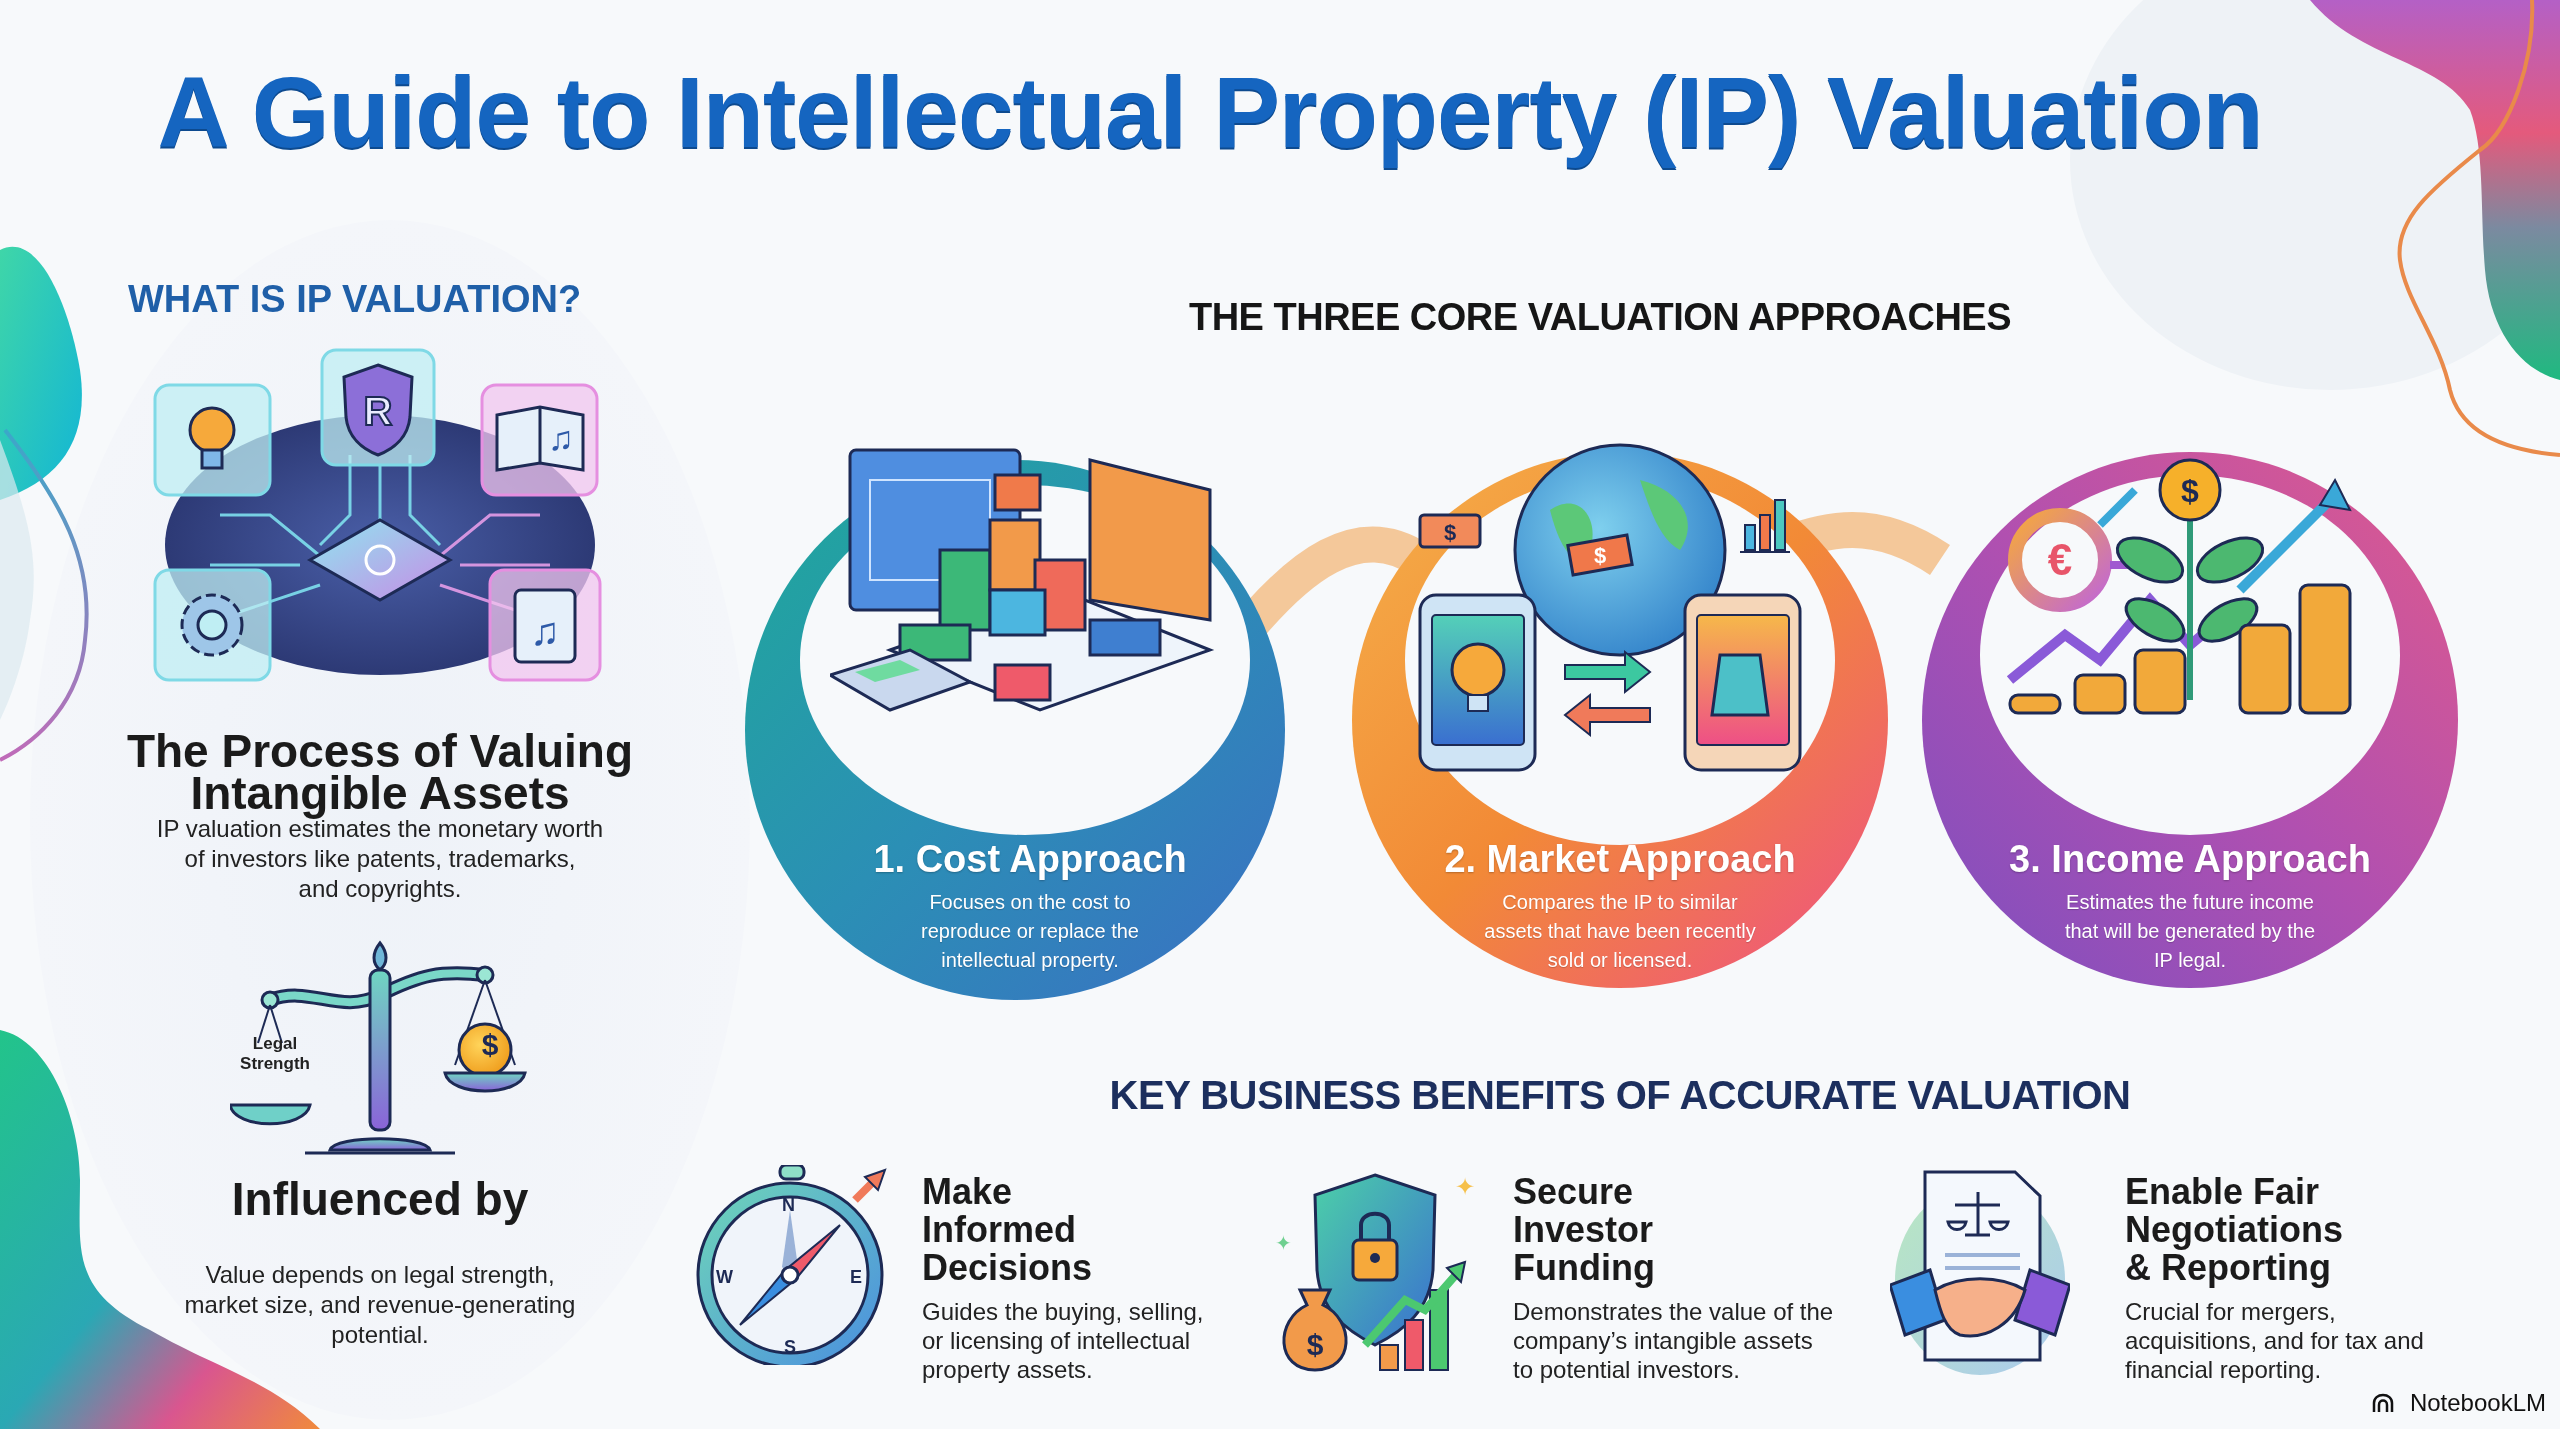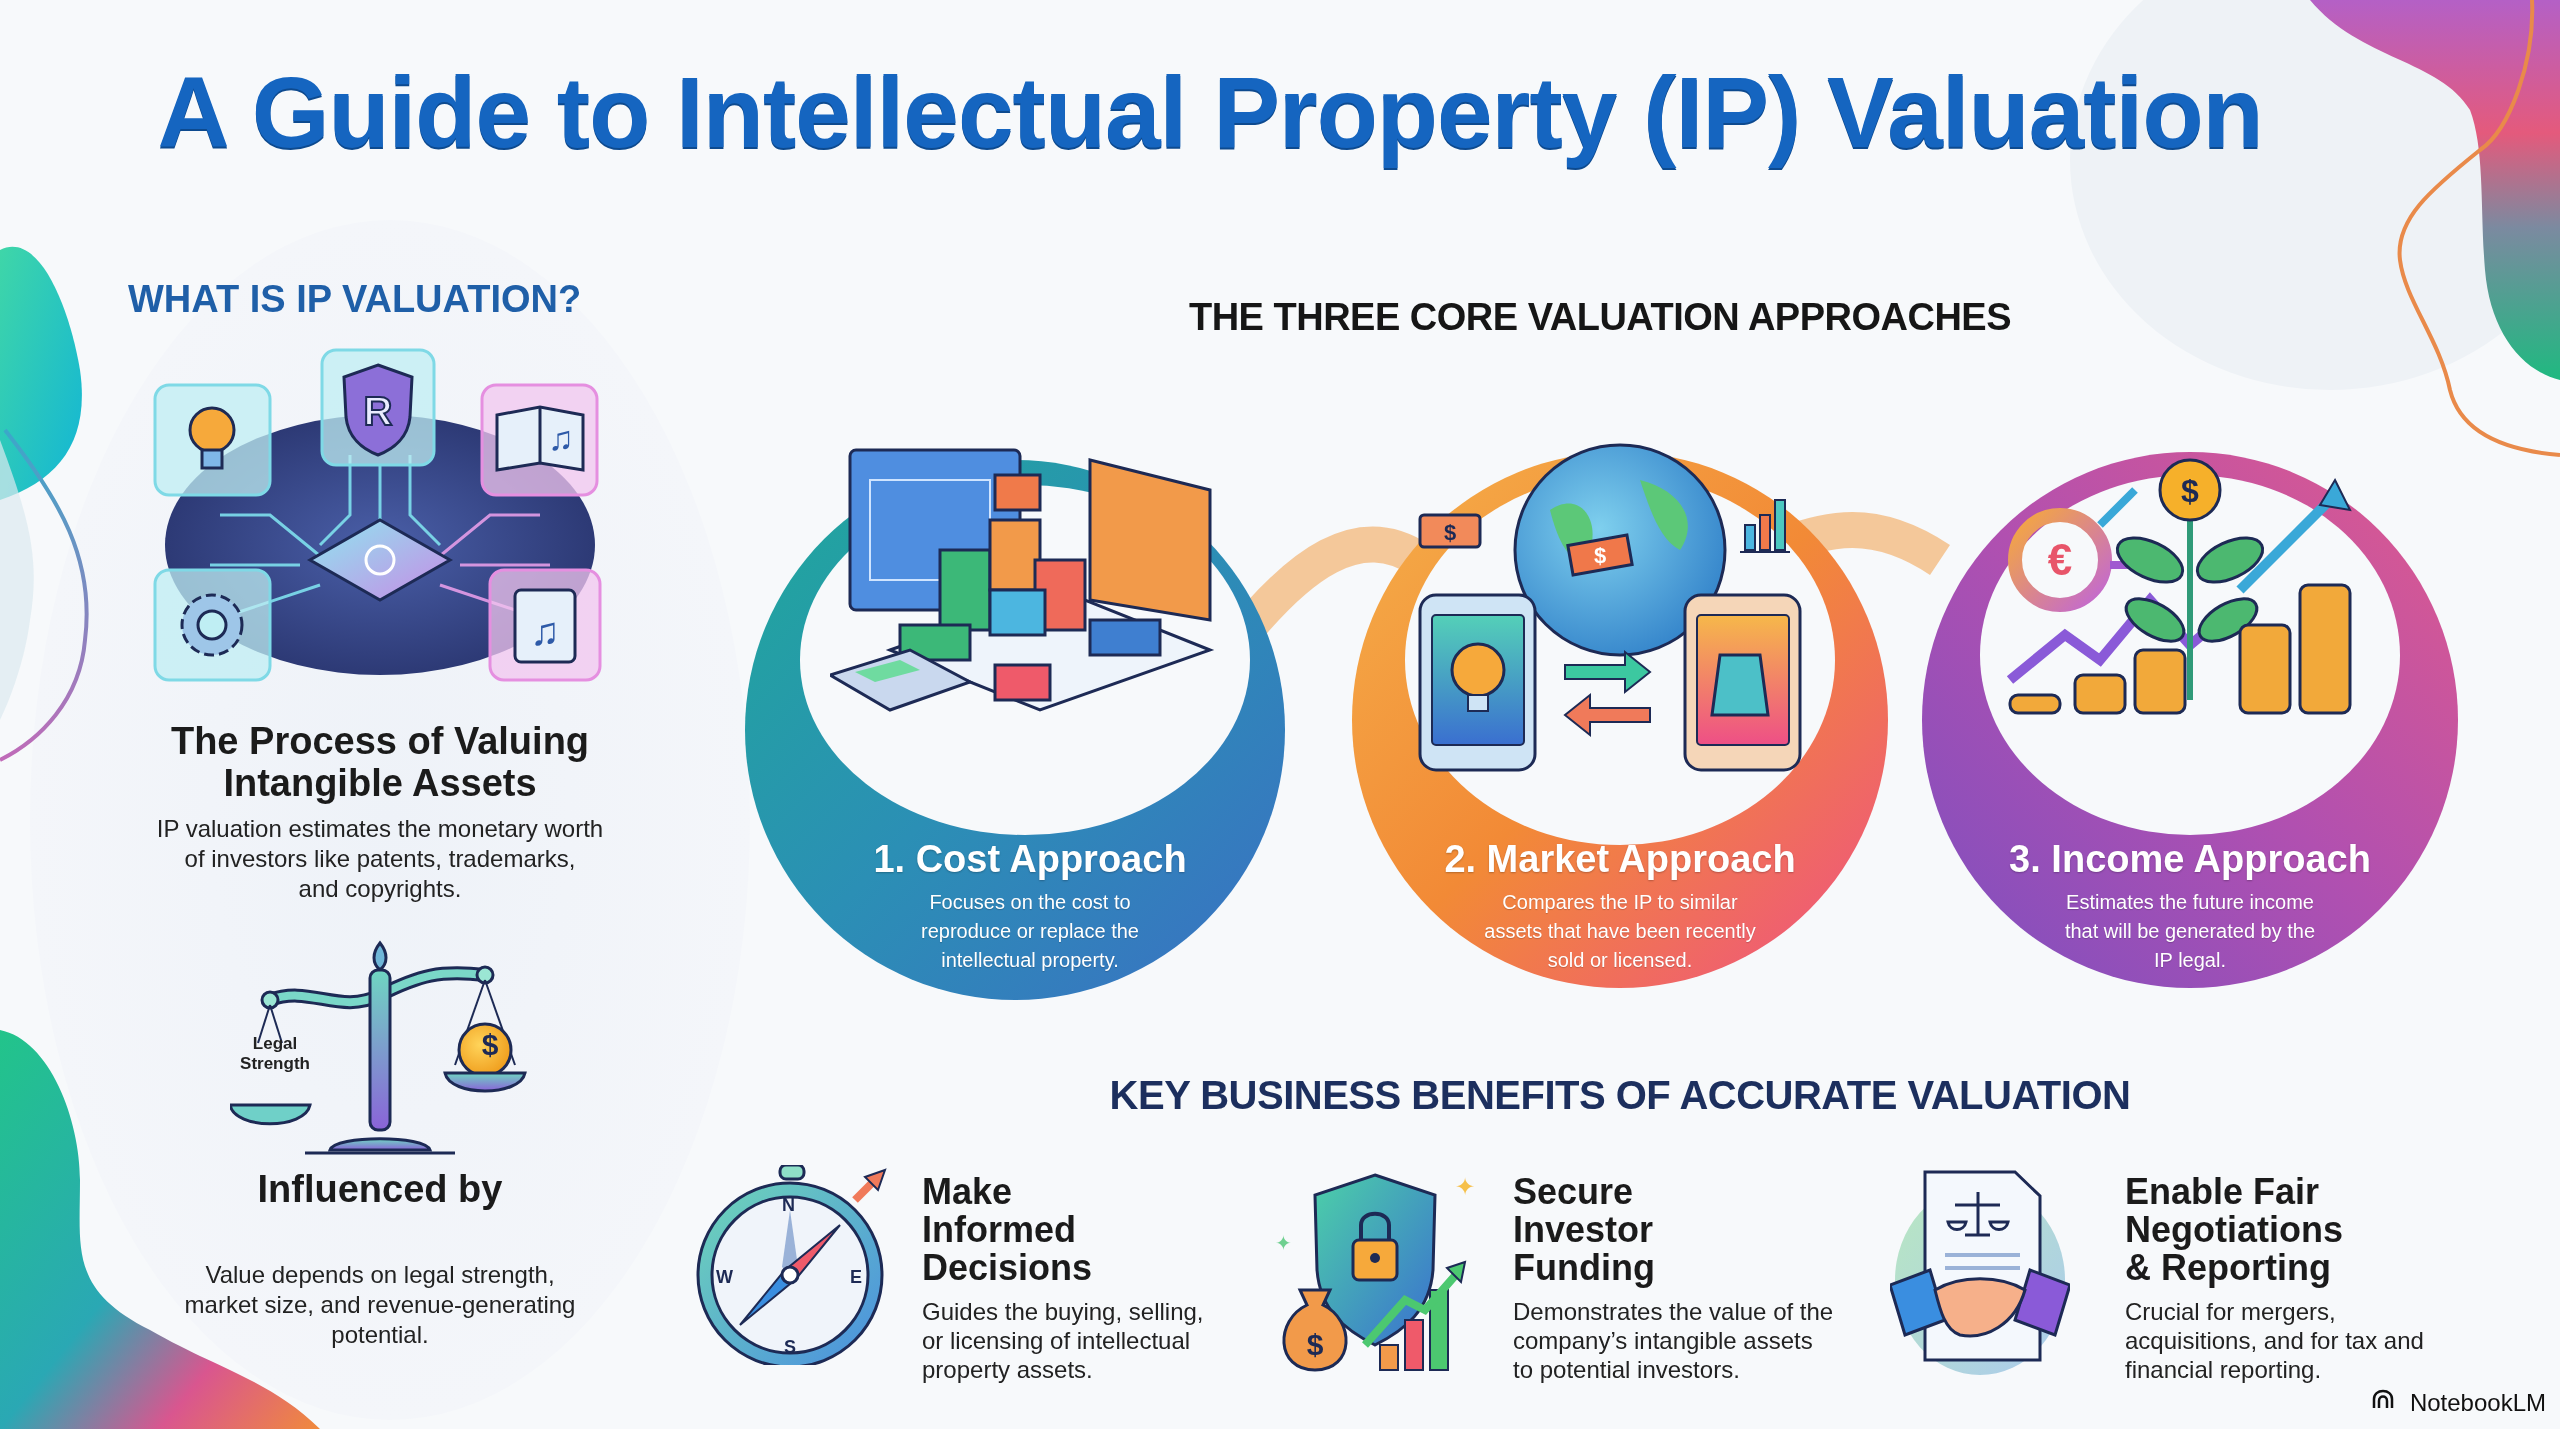--- a/index.html
+++ b/index.html
@@ -24,21 +24,21 @@
     text-shadow: 0 2px 0 #0d4a8f;
   }
 
   
   .left-heading {
     position: absolute; left: 128px; top: 278px;
     font-size: 38px; font-weight: 700; color: #1f5fa8;
   }
   .left-block-title {
     position: absolute; text-align: center;
-    font-size: 38px; font-weight: 700; line-height: 42px; color: #1b1b1b;
+    font-size: 46px; font-weight: 700; line-height: 42px; color: #1b1b1b; margin-top: 10px;
   }
   .left-block-desc {
     position: absolute; text-align: center;
     font-size: 24px; line-height: 30px; color: #222;
   }
 
   
   .sec-heading {
     position: absolute; text-align: center;
     font-weight: 700; letter-spacing: -0.5px;
@@ -61,21 +61,21 @@
     position: absolute;
     font-size: 36px; font-weight: 700; line-height: 38px; color: #1b1b1b;
   }
   .benefit-desc {
     position: absolute;
     font-size: 24px; line-height: 29px; color: #222;
   }
 
   .brand {
     position: absolute; right: 14px; bottom: 12px;
-    display: flex; align-items: flex-start; gap: 16px;
+    display: flex; align-items: center; gap: 16px;
     font-size: 24px; color: #111;
   }
 </style>
 </head>
 <body>
 
 <svg class="deco" width="2560" height="1429" style="left:0;top:0">
   <defs>
     <linearGradient id="gTL" x1="0" y1="0" x2="1" y2="1">
       <stop offset="0" stop-color="#3fd6a8"></stop>

